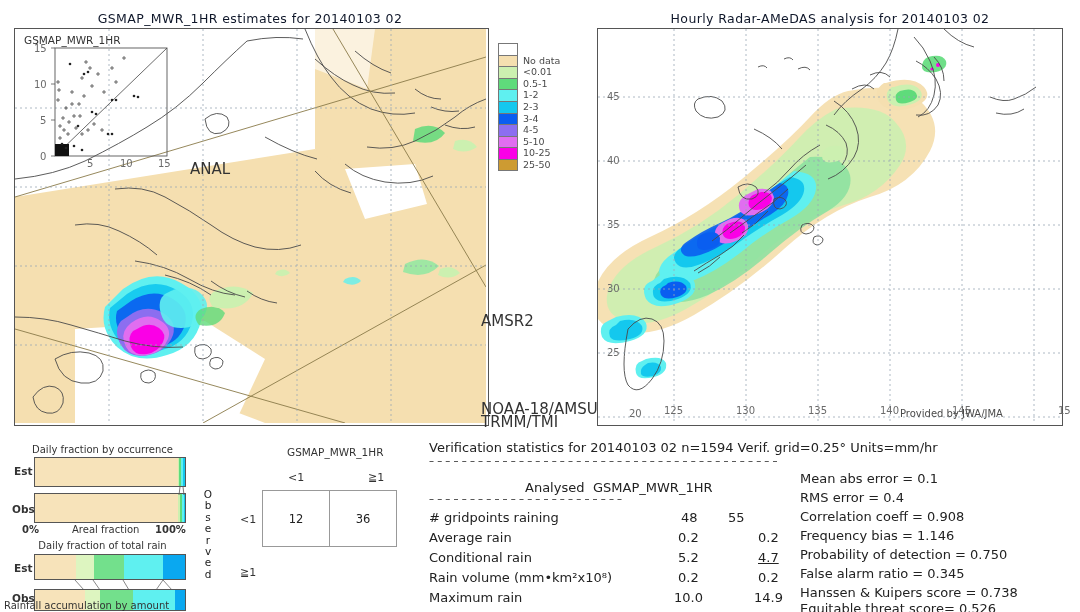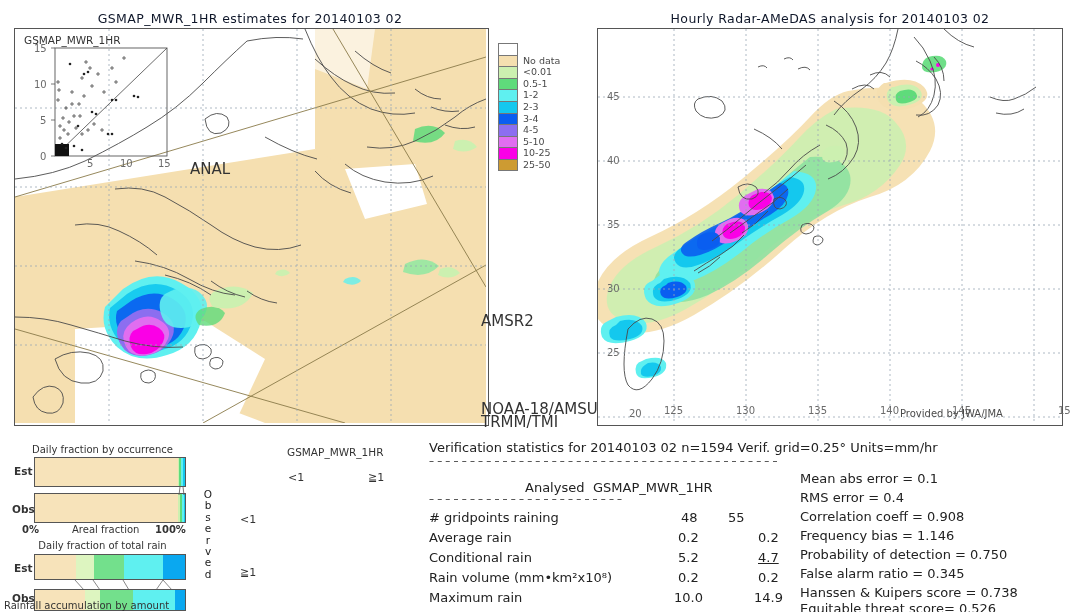--- a/index.html
+++ b/index.html
@@ -428,20 +428,24 @@
 <div class="abs smalltxt" style="left:287px;top:446px;font-size:10.5px;">GSMAP_MWR_1HR</div>
 
 <div class="abs smalltxt" style="left:288px;top:471px;font-size:11px;">&lt;1</div>
 <div class="abs smalltxt" style="left:368px;top:471px;font-size:11px;">≧1</div>
 
 <div class="abs smalltxt" style="left:240px;top:513px;font-size:11px;">&lt;1</div>
 <div class="abs smalltxt" style="left:240px;top:566px;font-size:11px;">≧1</div>
 
 <table class="cont abs" style="left:262px;top:490px;">
   <tbody>
+  <tr>
+    <td>12</td>
+    <td>36</td>
+  </tr>
 </tbody>
   </table>
 
 <div class="abs vert" style="left:201px;top:489px;width:14px;">
   <div>O</div>
   <div>b</div>
   <div>s</div>
   <div>e</div>
   <div>r</div>
   <div>v</div>

